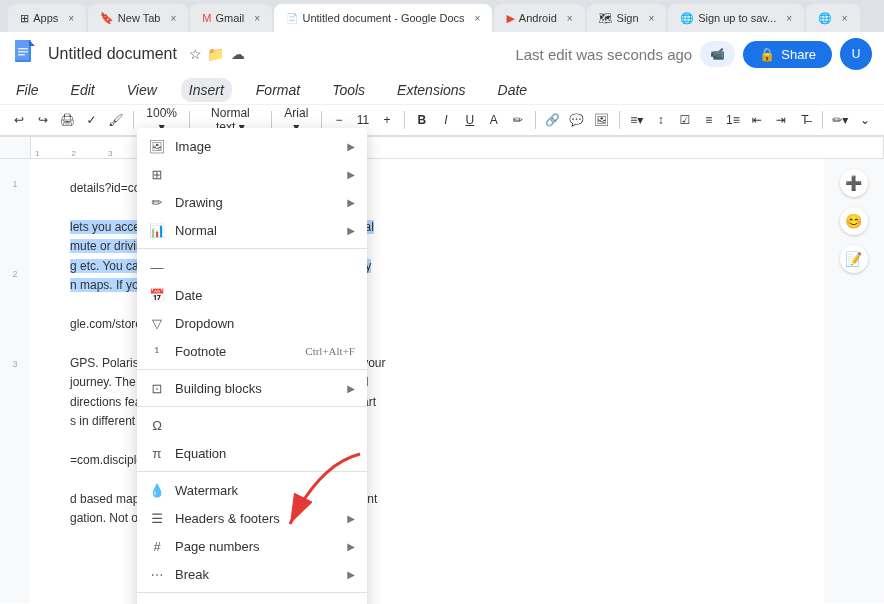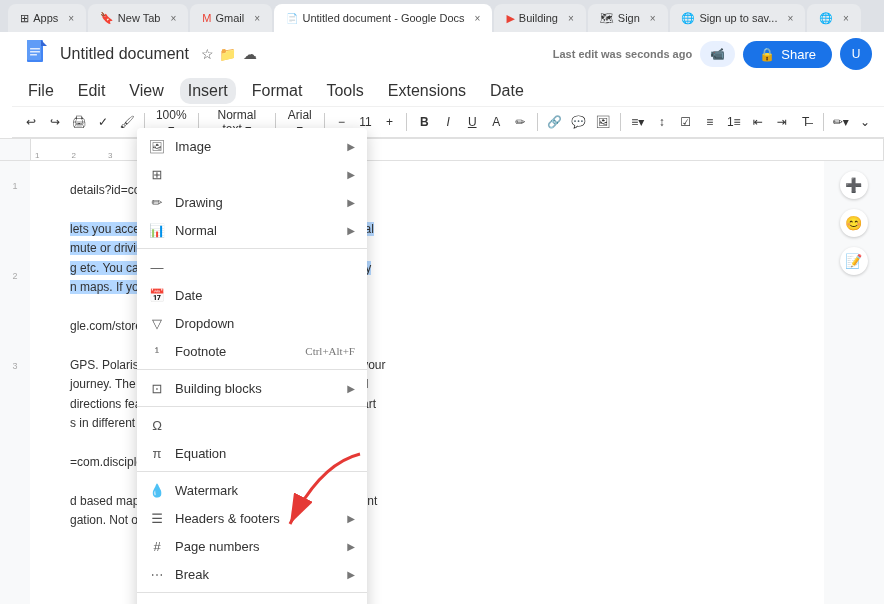--- a/index.html
+++ b/index.html
@@ -28,21 +28,20 @@
       color: #333;
       white-space: nowrap;
     }
     .browser-tab-item.active { background: #fff; }
     .browser-tab-item .tab-close { margin-left: 6px; color: #666; font-size: 10px; }
 
     
     .app-header {
       background: #fff;
       border-bottom: 1px solid #e0e0e0;
-      padding-left: 12px;
     }
     .title-bar {
       display: flex;
       align-items: center;
       padding: 6px 12px;
       gap: 8px;
     }
     .docs-icon {
       width: 28px;
       height: 28px;
@@ -87,22 +86,23 @@
       color: #1a73e8;
       display: flex;
       align-items: center;
       gap: 4px;
     }
 
     
     .menu-bar {
       display: flex;
       padding: 2px 8px;
-      gap: 8px;
-      font-size: 16px;
+      gap: 16px;
+      font-size: 14px;
+      font-style: italic;
     }
     .menu-item {
       padding: 4px 8px;
       cursor: pointer;
       border-radius: 4px;
       color: #333;
     }
     .menu-item:hover, .menu-item.active { background: #e8eaed; border-radius: 10px; }
 
     
@@ -127,21 +127,21 @@
       justify-content: center;
       min-width: 22px;
       height: 22px;
       border: none;
       background: none;
     }
     .fmt-separator { width: 1px; height: 18px; background: #ccc; margin: 0 4px; }
     .fmt-bold { font-weight: bold; }
     .fmt-italic { font-style: italic; }
     .fmt-underline { text-decoration: underline; }
-    .last-edit { font-size: 11px; color: #777; margin-left: 13px; font-weight: bold; }
+    .last-edit { font-size: 15px; color: #777; margin-left: 13px; }
 
     
     .doc-container {
       display: flex;
       height: calc(604px - 36px - 32px - 36px - 26px - 30px);
       background: #f8f9fa;
       overflow: hidden;
     }
     .page-margin-left {
       width: 30px;
@@ -278,21 +278,21 @@
     <span>Gmail</span>
     <span class="tab-close">×</span>
   </div>
   <div class="browser-tab-item active">
     <span style="font-size:10px; color:#4285f4;">📄</span>
     <span style="font-size:11px;">Untitled document - Google Docs</span>
     <span class="tab-close">×</span>
   </div>
   <div class="browser-tab-item">
     <span style="font-size:11px; color:#ea4335;">▶</span>
-    <span>Building</span>
+    <span>Android</span>
     <span class="tab-close">×</span>
   </div>
   <div class="browser-tab-item">
     <span style="font-size:11px;">🗺</span>
     <span>Sign</span>
     <span class="tab-close">×</span>
   </div>
   <div class="browser-tab-item">
     <span style="font-size:11px; color:#555;">🌐</span>
     <span>Sign up to sav...</span>

